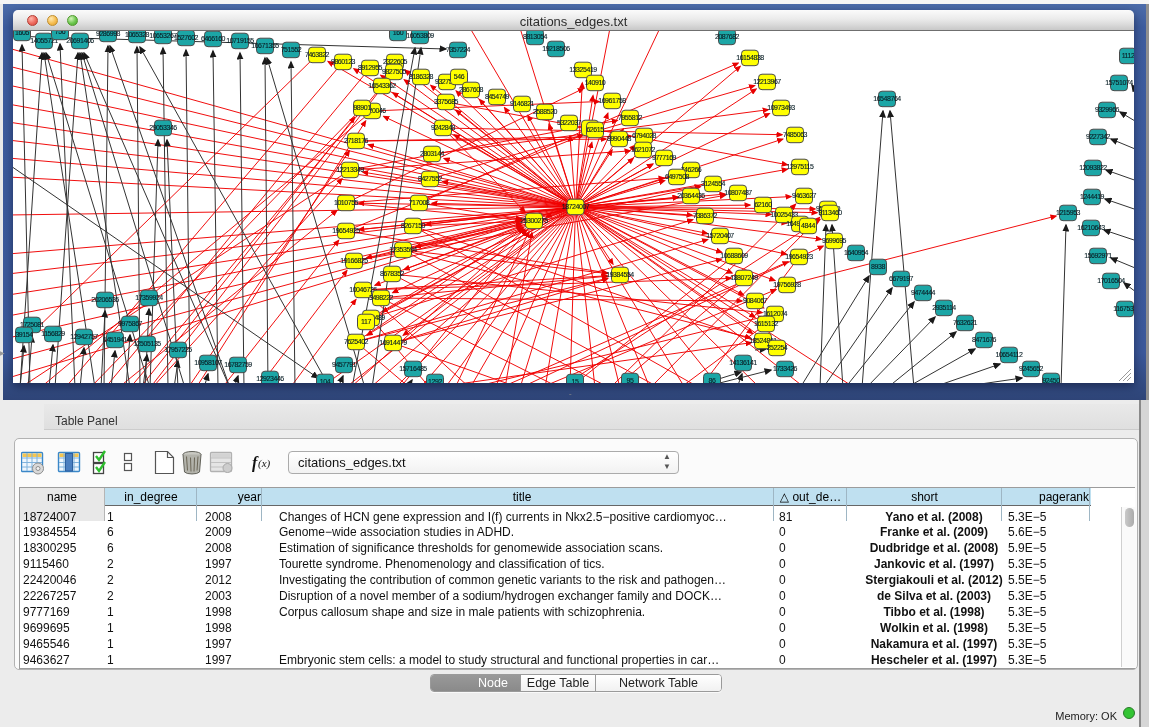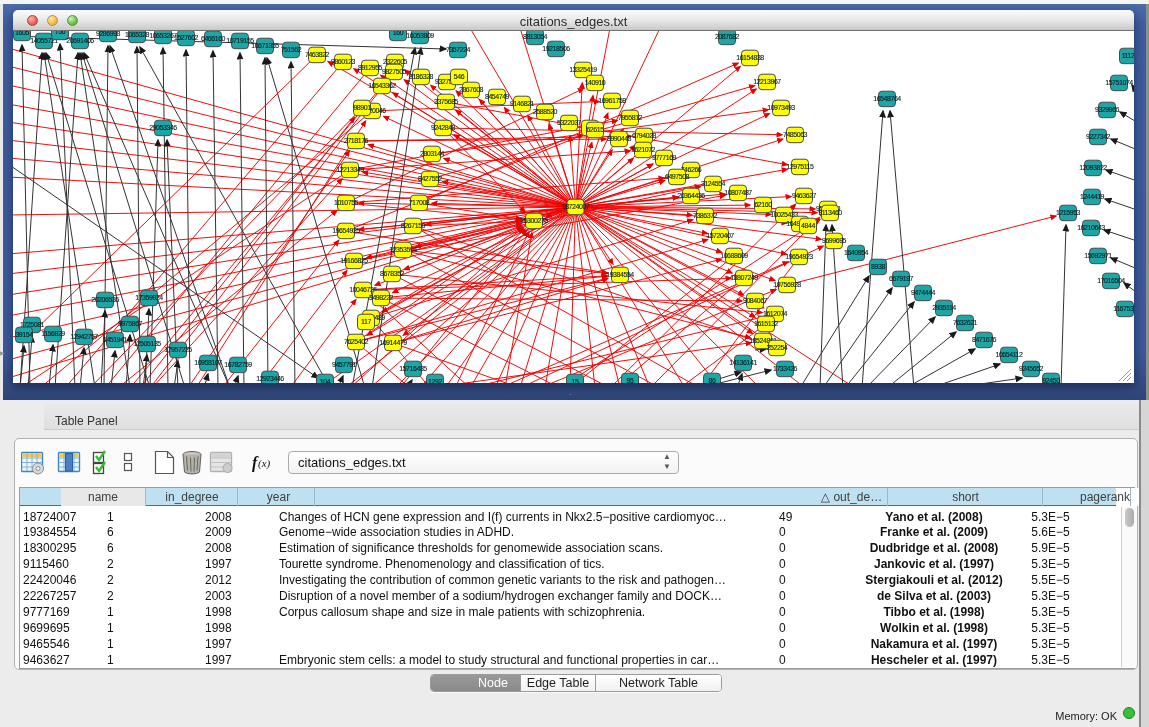--- a/index.html
+++ b/index.html
@@ -30,32 +30,32 @@
 #prightpad { position:absolute; left:1141px; top:0; width:8px; height:327px; background:#d6d6d6; }
 #toolbox { position:absolute; left:14px; top:38px; width:1124px; height:232px; background:#fbfbfb;
   border:1px solid #b2b2b2; border-radius:5px; }
 #toolbar { position:absolute; left:0; top:0; width:100%; height:43px; }
 #combo { position:absolute; left:273px; top:12px; width:391px; height:23px; background:linear-gradient(180deg,#ffffff,#f2f2f2);
   border:1px solid #ababab; border-radius:4px; font-size:13px; color:#111; line-height:21px; padding-left:9px; }
 #combo .arr { position:absolute; right:7px; top:0px; font-size:8px; color:#555; line-height:10px; text-align:center; }
 
 #tbl { position:absolute; left:4px; top:48px; width:1116px; height:182px; background:#fff; border:1px solid #9c9c9c; border-right:none;}
 #thead { position:absolute; left:0; top:0; width:1096px; height:18px; border-bottom:1px solid #666; background:#bfe0f0; }
-#thead span { position:absolute; top:0; height:18px; line-height:18px; font-size:12px; color:#404040; text-align:center;
-  border-right:1px solid #9eb6c4;margin-left:41px; }
+#thead span { position:absolute; top:0; height:33px; line-height:18px; font-size:12px; color:#000000; text-align:center;
+  border-right:1px solid #9eb6c4; }
 #tbody { position:absolute; left:0; top:21.5px; width:1096px; height:162px; font-size:12px; color:#111; }
 .trow { position:relative; width:100%; height:15.9px; line-height:15.9px; white-space:nowrap; }
 .trow span { position:absolute; top:0; overflow:hidden; }
 .c-name { left:3px;  width:82px; }
 .c-ind  { left:87px; width:80px; }
 .c-year { left:185px; width:70px; }
 .c-title{ left:259px; width:500px; }
 .c-out  { left:759px; width:65px; }
 .c-short{ left:830px; width:168px; text-align:center;font-weight:bold; }
-.c-pr   { left:988px; width:85px;text-align:center; }
+.c-pr   { left:988px; width:85px; }
 #vsb { position:absolute; left:1101px; top:19px; width:15px; height:160px; background:#fafafa; border-left:1px solid #d0d0d0;}
 #vsbthumb { position:absolute; left:2.5px; top:1px; width:9px; height:19px; background:linear-gradient(90deg,#c9c9c9,#ababab); border-radius:5px; }
 
 #tabs { position:absolute; left:430px; top:273.5px; height:18px; display:flex; border:1px solid #9a9a9a; border-radius:4px;
   overflow:hidden; background:#fdfdfd; box-shadow:0 1px 0 rgba(255,255,255,0.7);}
 .tab { height:100%; line-height:16.5px; font-size:12.5px; color:#222; text-align:center; border-right:1px solid #9a9a9a; background:linear-gradient(180deg,#ffffff,#f1f1f1); }
 .tab:last-child { border-right:none; }
 .tab.sel { background:linear-gradient(180deg,#999999,#8a8a8a); color:#fff;padding-left:35px; }
 #mem { position:absolute; right:32px; top:310px; font-size:11px; color:#222; }
 #memdot { position:absolute; right:14px; top:307px; width:12px; height:12px; border-radius:50%; background:#33c433; border:1px solid #2a7a2a; }
@@ -719,33 +719,34 @@
   <text x="6" y="15" font-family="Liberation Serif, serif" font-style="italic" font-size="11" fill="#111">(x)</text>
  </g>
 </svg>
 
         <div id="combo">citations_edges.txt<span class="arr">▲<br>▼</span></div>
       </div>
       <div id="tbl">
         <div id="thead">
           <span style="left:0;width:85px;background:#e8e8e8;border-right:1px solid #b5b5b5;">name</span>
           <span style="left:86px;width:91px;">in_degree</span>
-          <span style="left:182px;width:72px;">year</span>
+          <span style="left:170px;width:72px;text-align:right;">year</span>
+          <span style="left:251px;width:503px;">title</span>
           <span style="left:755px;width:72px;">△ out_de…</span>
           <span style="left:828px;width:154px;">short</span>
           <span style="left:983px;width:87px;padding-left:36px;">pagerank</span>
           <span style="left:1071px;width:25px;border-right:none;background:#fff;"></span>
         </div>
         <div id="tbody">
 <div class="trow">
               <span class="c-name">18724007</span>
               <span class="c-ind">1</span>
               <span class="c-year">2008</span>
               <span class="c-title">Changes of HCN gene expression and I(f) currents in Nkx2.5−positive cardiomyoc…</span>
-              <span class="c-out">49</span>
+              <span class="c-out">81</span>
               <span class="c-short">Yano et al. (2008)</span>
               <span class="c-pr">5.3E−5</span>
             </div>
 <div class="trow">
               <span class="c-name">19384554</span>
               <span class="c-ind">6</span>
               <span class="c-year">2009</span>
               <span class="c-title">Genome−wide association studies in ADHD.</span>
               <span class="c-out">0</span>
               <span class="c-short">Franke et al. (2009)</span>

